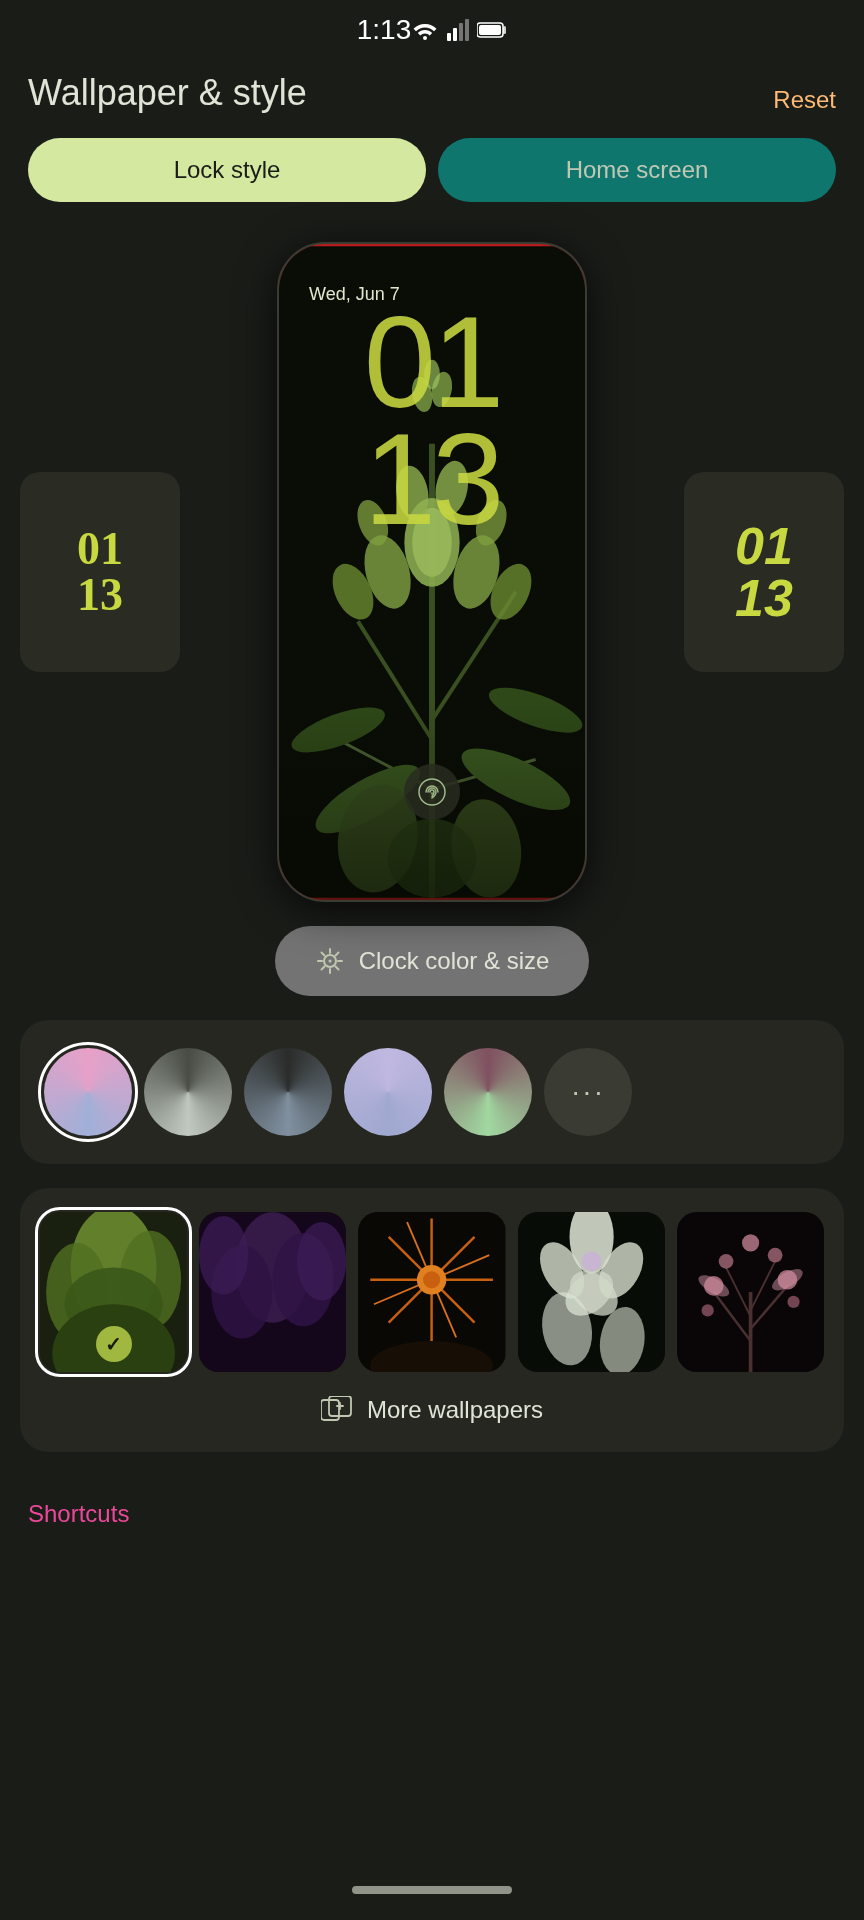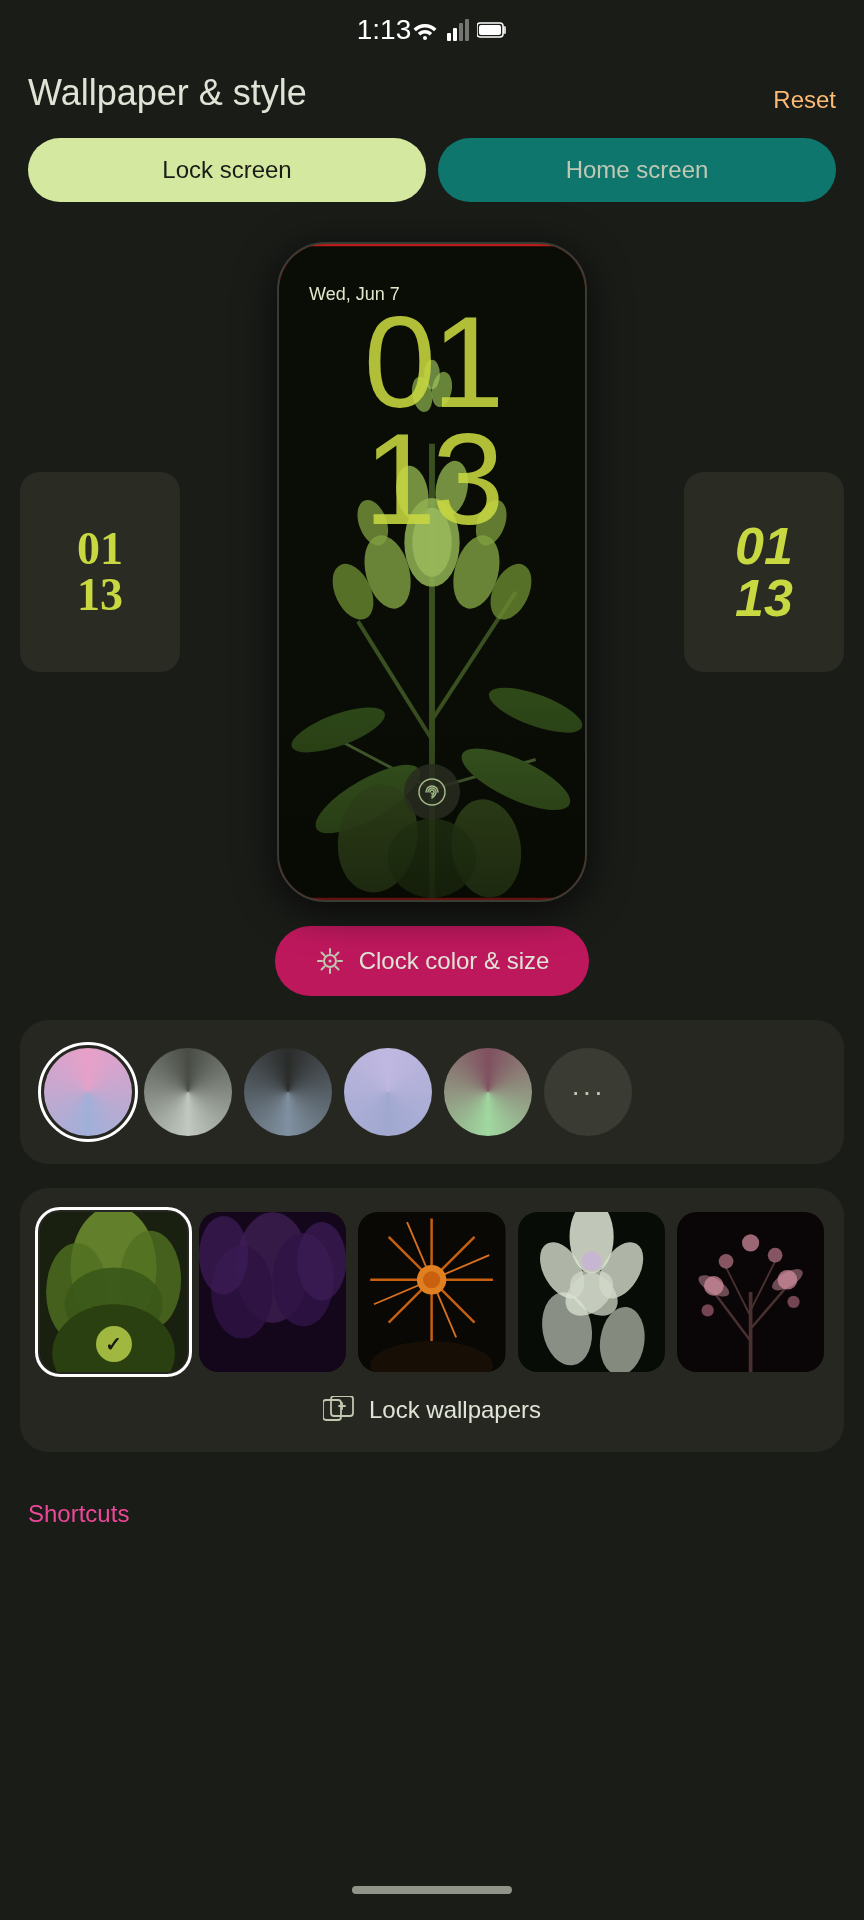--- a/index.html
+++ b/index.html
@@ -170,21 +170,21 @@
       align-items: center;
       justify-content: center;
     }
 
     
     .clock-btn {
       display: flex;
       align-items: center;
       justify-content: center;
       gap: 14px;
-      background-color: #be185d;
+      background-color: #737373;
       border-radius: 40px;
       padding: 20px 40px;
       margin: 0 auto 24px;
       width: fit-content;
       cursor: pointer;
     }
     .clock-btn-label {
       font-size: 24px;
       color: #e0e4d6;
     }
@@ -368,21 +368,21 @@
   </div>
 </div>
 
 <div class="header">
   <span class="header-title">Wallpaper &amp; style</span>
   <span class="header-reset">Reset</span>
 </div>
 
 <div class="tab-bar">
   <div class="tab tab-active">
-    <span>Lock screen</span>
+    <span>Lock style</span>
   </div>
   <div class="tab tab-inactive">
     <span>Home screen</span>
   </div>
 </div>
 
 <div class="preview-area">
 
   <div class="side-thumb side-thumb-left">
     <div class="side-clock-serif">
@@ -574,21 +574,21 @@
 
   </div>
 
   <div class="more-wallpapers-btn">
     <svg width="32" height="28" viewBox="0 0 32 28" fill="none" xmlns="http://www.w3.org/2000/svg">
       <rect x="0" y="4" width="18" height="20" rx="3" stroke="#c0c8b0" stroke-width="1.8" fill="none"></rect>
       <rect x="8" y="0" width="22" height="20" rx="3" stroke="#c0c8b0" stroke-width="1.8" fill="none"></rect>
       <line x1="19" y1="7" x2="19" y2="13" stroke="#c0c8b0" stroke-width="1.8" stroke-linecap="round"></line>
       <line x1="16" y1="10" x2="22" y2="10" stroke="#c0c8b0" stroke-width="1.8" stroke-linecap="round"></line>
     </svg>
-    <span class="more-wp-label">Lock wallpapers</span>
+    <span class="more-wp-label">More wallpapers</span>
   </div>
 </div>
 
 <div class="shortcuts-section">
   <span class="shortcuts-label">Shortcuts</span>
 </div>
 
 <div class="nav-bar">
   <div class="nav-pill"></div>
 </div>

